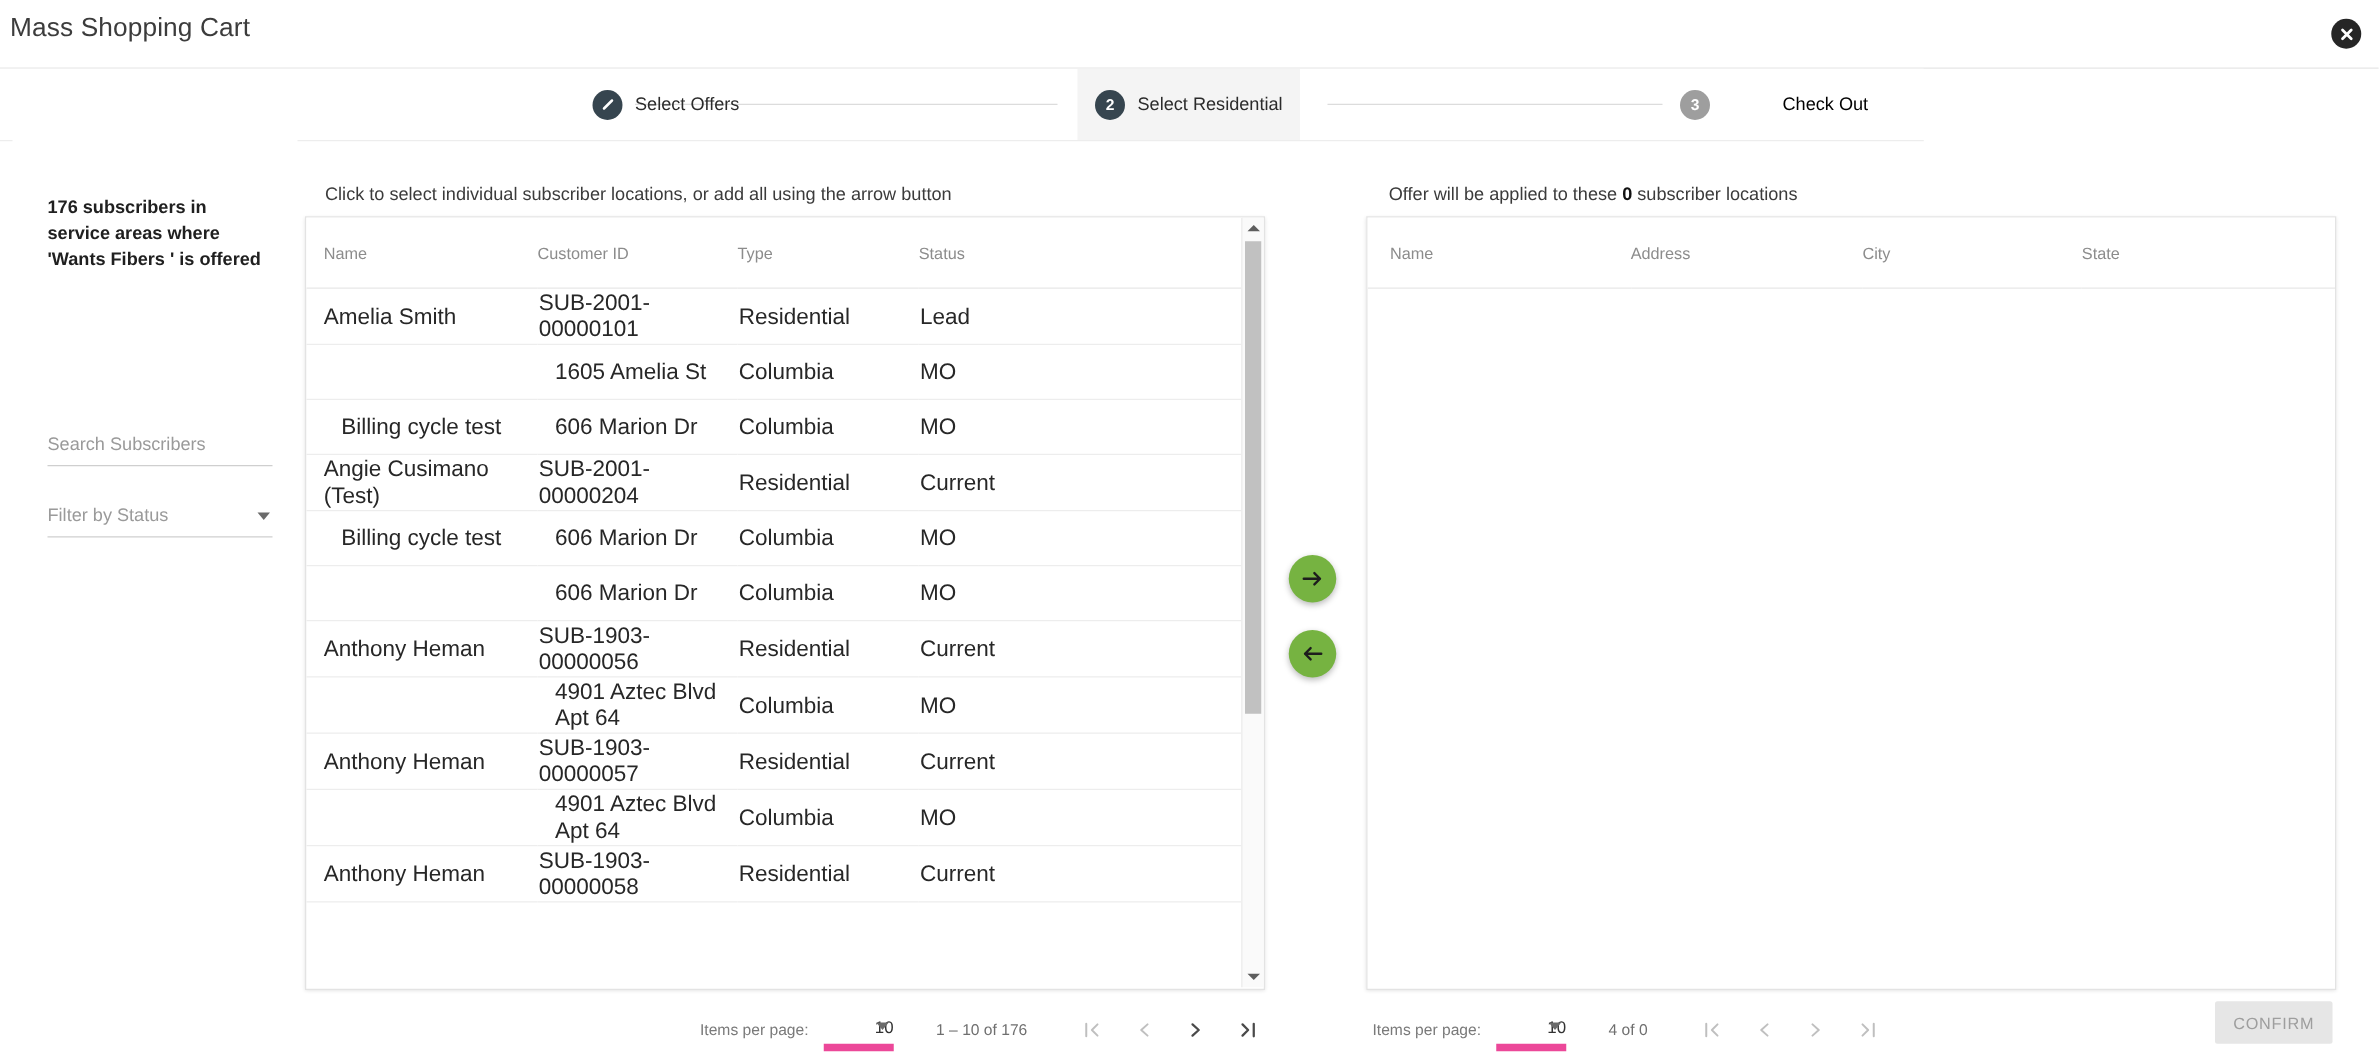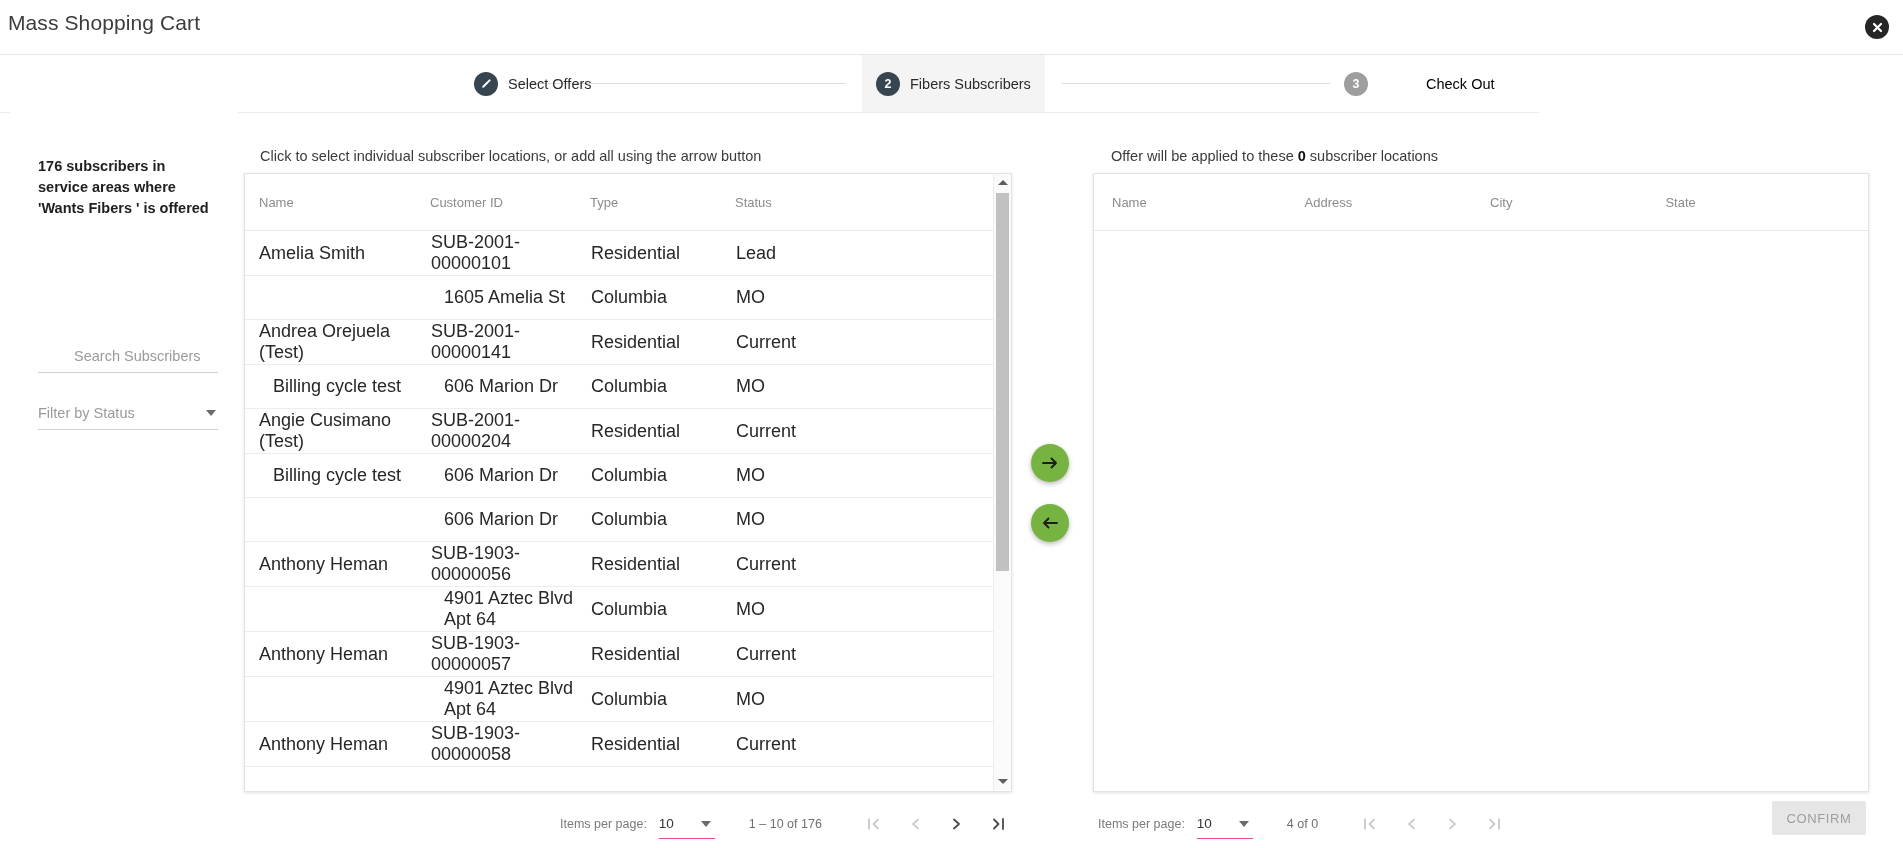--- a/index.html
+++ b/index.html
@@ -62,21 +62,20 @@
     font-size:14.5px;line-height:21px;font-weight:700;color:#202020;
   }
   .field{
     position:absolute;left:28px;width:180px;height:30px;
     border-bottom:1px solid #cfcfcf;
   }
   .field input{
     width:100%;height:28px;border:0;outline:none;background:transparent;
     font-family:"Liberation Sans", sans-serif;font-size:14.5px;color:#333;
     padding:0;
-    margin-left:36px;
   }
   .field input::placeholder{color:#9a9a9a;}
   .search-field{top:230px;}
   .filter-field{top:287px;}
   .filter-value{
     font-size:14.5px;color:#9a9a9a;line-height:28px;
   }
   .caret{
     position:absolute;right:2px;top:11px;
     width:0;height:0;border-left:5px solid transparent;border-right:5px solid transparent;
@@ -149,22 +148,22 @@
 
   
   .paginator{
     position:absolute;height:48px;display:flex;align-items:center;
     font-size:12.5px;color:#7a7a7a;
   }
   #left-paginator{left:560px;top:800px;}
   #right-paginator{left:1098px;top:800px;}
   .pg-label{margin-right:12px;}
   .pg-select{
-    position:relative;min-width:56px;height:28px;border-bottom:1px solid #ec4899;
-    display:flex;align-items:center;cursor:pointer;margin-right:34px;
+    position:relative;min-width:56px;height:28px;border-bottom:6px solid #ec4899;
+    display:flex;align-items:center;cursor:pointer;margin-right:34px;justify-content:flex-end;
   }
   .pg-select .val{font-size:13.5px;color:#333;}
   .pg-select .cv{
     position:absolute;right:4px;top:11px;width:0;height:0;
     border-left:5px solid transparent;border-right:5px solid transparent;border-top:6px solid #6b6b6b;
   }
   .pg-range{font-size:12.5px;color:#6f6f6f;margin-right:40px;white-space:nowrap;}
   .pg-btns{display:flex;align-items:center;gap:20px;}
   .pg-btn{width:22px;height:22px;display:flex;align-items:center;justify-content:center;cursor:pointer;}
   .pg-btn.disabled{opacity:.38;cursor:default;}
@@ -197,21 +196,21 @@
     <span class="step-circle done">
       <svg class="pencil" width="13" height="13" viewBox="0 0 13 13" aria-hidden="true">
         <path d="M3.2 9.8 L9.6 3.4 L9.6 3.4" stroke="#ffffff" stroke-width="2" stroke-linecap="round"></path>
       </svg>
     </span>
     <span class="step-label">Select Offers</span>
   </div>
 
   <div class="step active-bg" style="left:862px;">
     <span class="step-circle active">2</span>
-    <span class="step-label">Fibers Subscribers</span>
+    <span class="step-label">Select Residential</span>
   </div>
 
   <div class="step" style="left:1330px;">
     <span class="step-circle todo">3</span>
     <span class="step-label muted">Check Out</span>
   </div>
 </div>
 
 <div class="sidebar">
   <div class="sidebar-heading">176 subscribers in service areas where 'Wants Fibers ' is offered</div>
@@ -252,26 +251,20 @@
               <td>SUB-2001-00000101</td>
               <td>Residential</td>
               <td>Lead</td>
             </tr>
             <tr class="sub">
               <td style="padding-left: 28px;"></td>
               <td style="padding-left: 14px;">1605 Amelia St</td>
               <td>Columbia</td>
               <td>MO</td>
             </tr>
-            <tr class="main">
-              <td style="padding-left: 14px;">Andrea Orejuela (Test)</td>
-              <td>SUB-2001-00000141</td>
-              <td>Residential</td>
-              <td>Current</td>
-            </tr>
             <tr class="sub">
               <td style="padding-left: 28px;">Billing cycle test</td>
               <td style="padding-left: 14px;">606 Marion Dr</td>
               <td>Columbia</td>
               <td>MO</td>
             </tr>
             <tr class="main">
               <td style="padding-left: 14px; margin-top: 24px;">Angie Cusimano (Test)</td>
               <td>SUB-2001-00000204</td>
               <td>Residential</td>

